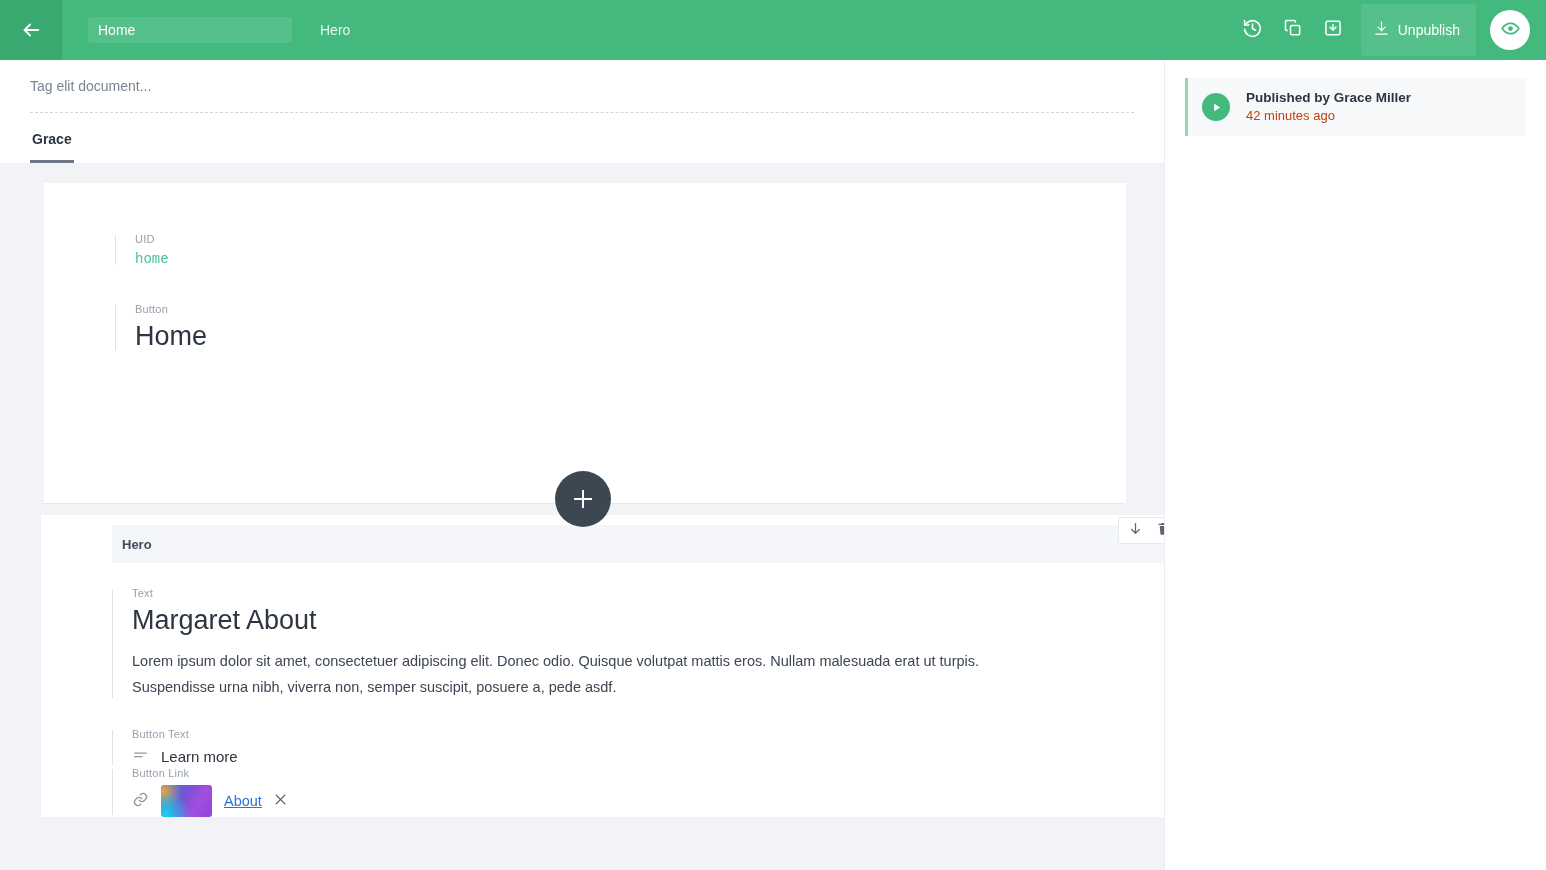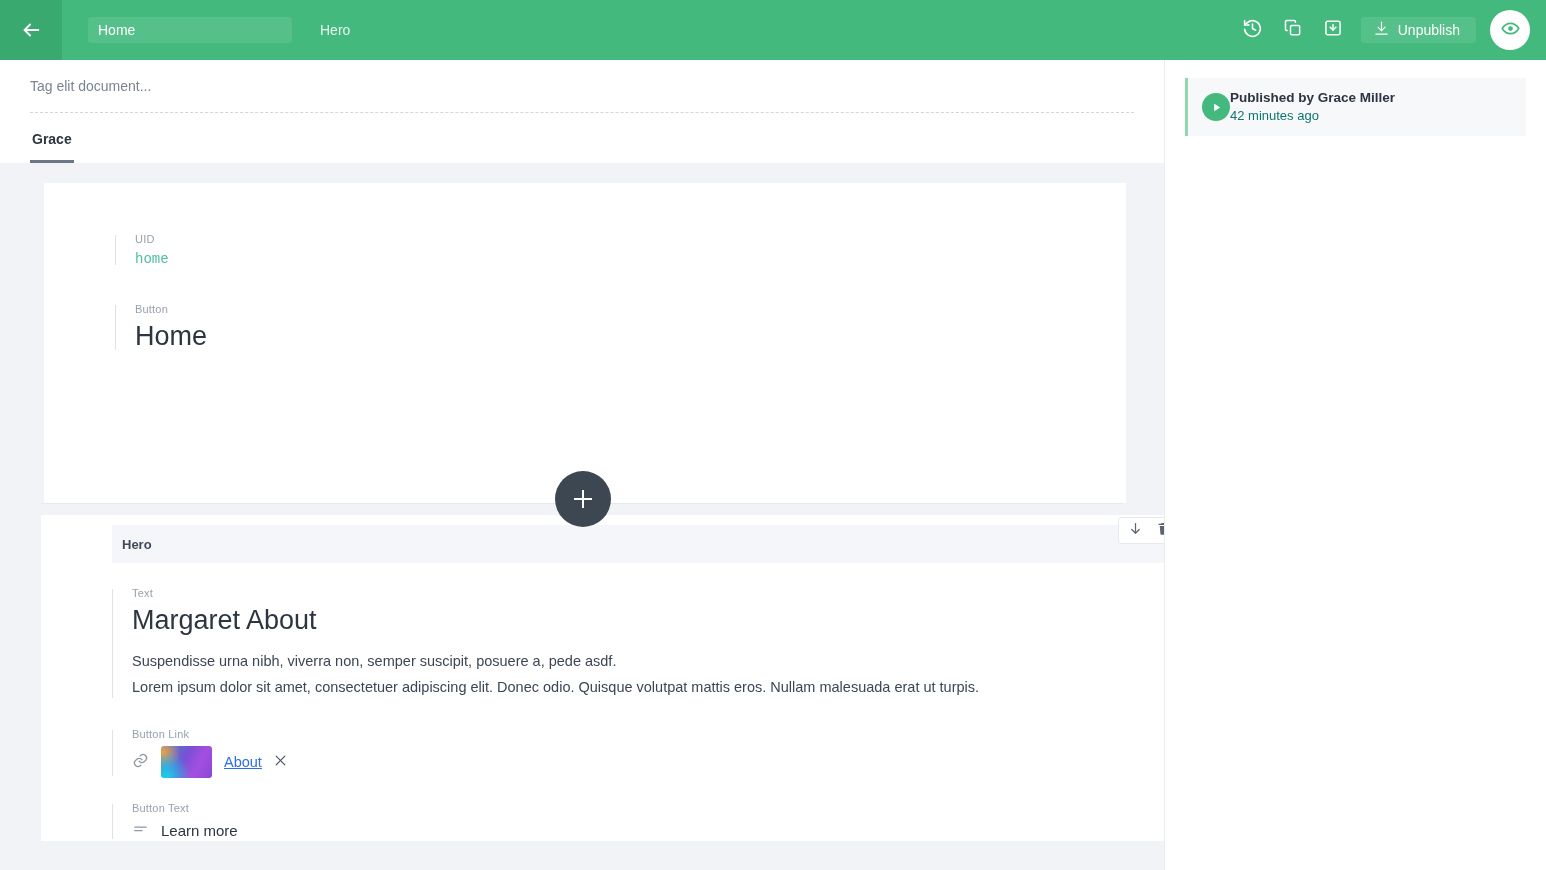--- a/index.html
+++ b/index.html
@@ -31,21 +31,21 @@
   .doc-type {
     margin-left: 28px; color: #e8f7ef; font-size: 14px; cursor: default;
   }
   .topbar-spacer { flex: 1 1 auto; }
   .topbar-actions { display: flex; align-items: center; height: 60px; padding-right: 16px; }
   .icon-btn {
     width: 40px; height: 40px; display: flex; align-items: center; justify-content: center;
     cursor: pointer; border-radius: 3px;
   }
   .unpublish-btn {
-    display: flex; align-items: center; gap: 8px; height: 26px;
+    display: flex; align-items: center; gap: 8px; height: 52px;
     background: rgba(255,255,255,0.10); border-radius: 3px;
     padding: 0 16px 0 12px; margin-left: 8px; cursor: pointer;
   }
   .unpublish-btn span { color: #ffffff; font-size: 14px; }
   .preview-btn {
     width: 40px; height: 40px; border-radius: 50%; background: #ffffff;
     display: flex; align-items: center; justify-content: center;
     margin-left: 14px; cursor: pointer;
   }
 
@@ -150,30 +150,30 @@
   .remove-x { cursor: pointer; display: flex; align-items: center; }
   .btn-text-row { display: flex; align-items: center; gap: 12px; }
   .btn-text-value { font-size: 15px; color: #2c3540; cursor: text; }
 
   
   .sidebar {
     flex: 1 1 auto; background: #ffffff; border-left: 1px solid #e9edf2;
     padding: 18px 20px 0 20px;
   }
   .status-card {
-    display: flex; align-items: center; 
+    display: flex; align-items: center; gap: 16px;
     background: #f7f8fa; border-left: 3px solid #8ed9b0;
     height: 58px; padding: 0 14px; cursor: pointer;
   }
   .status-icon {
     width: 28px; height: 28px; border-radius: 50%; background: #44b97e;
     display: flex; align-items: center; justify-content: center; flex: 0 0 28px;
   }
   .status-title { font-size: 13.5px; font-weight: bold; color: #2c3540; line-height: 18px; }
-  .status-sub { font-size: 13px; color: #0f766e; line-height: 18px; }
+  .status-sub { font-size: 13px; color: #c2410c; line-height: 18px; }
 </style>
 </head>
 <body>
 
 <div class="app">
 
   <div class="topbar">
 
     <div class="back-btn">
       <span>
@@ -308,22 +308,35 @@
                 </span>
               </div>
             </div>
           </div>
 
           <div class="slice-body">
 
             <div class="field" style="margin-bottom:28px;">
               <div class="field-label">Text</div>
               <div class="text-heading">Margaret About</div>
+              <div class="text-para">Lorem ipsum dolor sit amet, consectetuer adipiscing elit. Donec odio. Quisque volutpat mattis eros. Nullam malesuada erat ut turpis.</div>
               <div class="text-para">Suspendisse urna nibh, viverra non, semper suscipit, posuere a, pede asdf.</div>
-              <div class="text-para">Lorem ipsum dolor sit amet, consectetuer adipiscing elit. Donec odio. Quisque volutpat mattis eros. Nullam malesuada erat ut turpis.</div>
+            </div>
+
+            <div class="field">
+              <div class="field-label">Button Text</div>
+              <div class="btn-text-row">
+                <span>
+                  <svg width="17" height="17" viewBox="0 0 24 24" fill="none" stroke="#8e98a4" stroke-width="2" stroke-linecap="round">
+                    <line x1="4" y1="10" x2="20" y2="10"></line>
+                    <line x1="4" y1="15" x2="14" y2="15"></line>
+                  </svg>
+                </span>
+                <span class="btn-text-value">Learn more</span>
+              </div>
             </div>
 
             <div class="field" style="margin-bottom:24px;">
               <div class="field-label">Button Link</div>
               <div class="btnlink-row">
                 <span>
                   <svg width="17" height="17" viewBox="0 0 24 24" fill="none" stroke="#8e98a4" stroke-width="1.9" stroke-linecap="round" stroke-linejoin="round">
                     <path d="M10 13a5 5 0 0 0 7.5.5l2-2a5 5 0 0 0-7-7l-1 1"></path>
                     <path d="M14 11a5 5 0 0 0-7.5-.5l-2 2a5 5 0 0 0 7 7l1-1"></path>
                   </svg>
@@ -334,33 +347,20 @@
                   <span>
                     <svg width="13" height="13" viewBox="0 0 24 24" fill="none" stroke="#4b5564" stroke-width="2.2" stroke-linecap="round">
                       <line x1="4" y1="4" x2="20" y2="20"></line>
                       <line x1="20" y1="4" x2="4" y2="20"></line>
                     </svg>
                   </span>
                 </span>
               </div>
             </div>
 
-            <div class="field">
-              <div class="field-label">Button Text</div>
-              <div class="btn-text-row">
-                <span>
-                  <svg width="17" height="17" viewBox="0 0 24 24" fill="none" stroke="#8e98a4" stroke-width="2" stroke-linecap="round">
-                    <line x1="4" y1="10" x2="20" y2="10"></line>
-                    <line x1="4" y1="15" x2="14" y2="15"></line>
-                  </svg>
-                </span>
-                <span class="btn-text-value">Learn more</span>
-              </div>
-            </div>
-
           </div>
         </div>
 
       </div>
     </div>
 
     <div class="sidebar">
       <div class="status-card">
         <div class="status-icon">
           <svg width="11" height="11" viewBox="0 0 24 24" fill="#ffffff">

